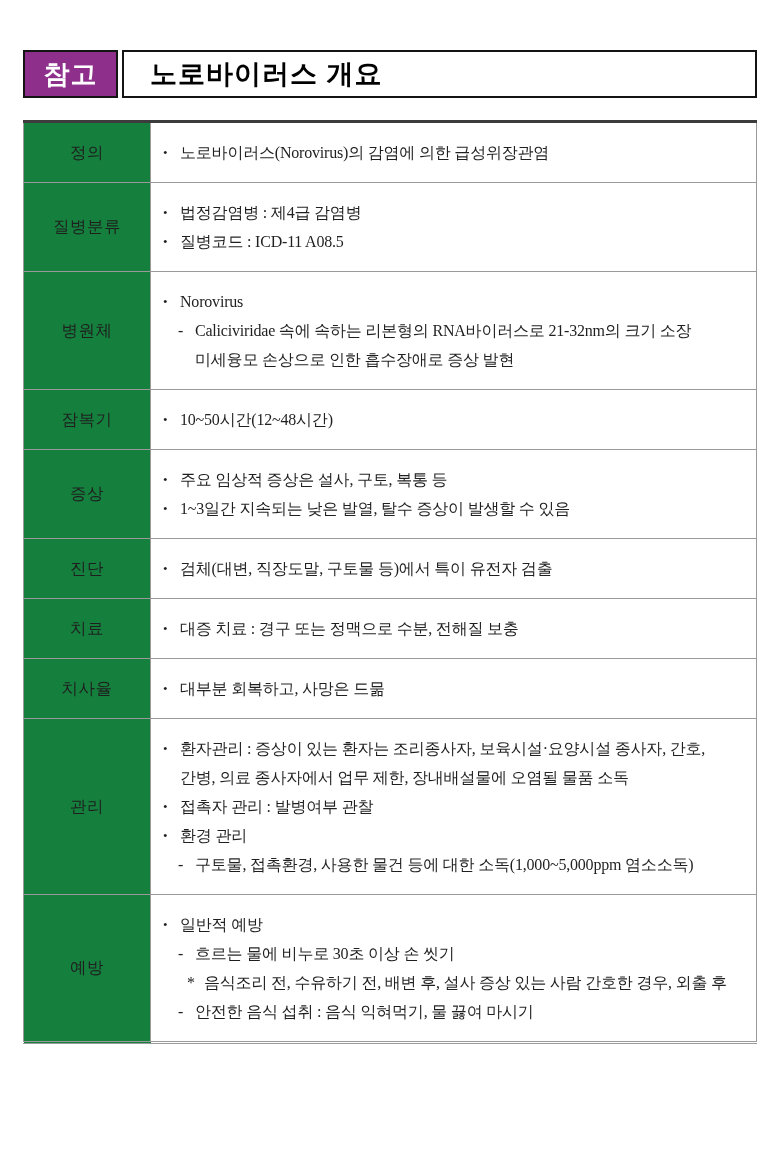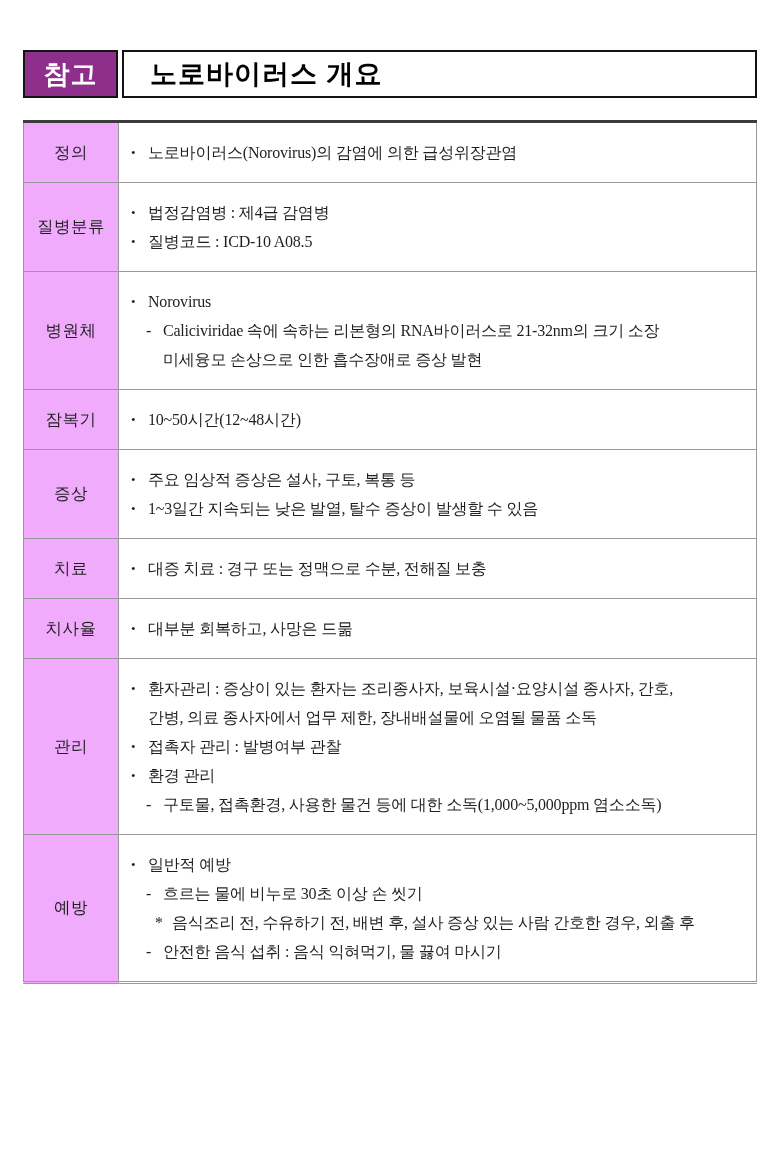--- a/index.html
+++ b/index.html
@@ -64,27 +64,27 @@
     width: 734px;
     border-collapse: collapse;
     table-layout: fixed;
     border-top: 3px solid #3c3c3c;
     border-bottom: 3px double #9a9a9a;
     border-left: 1px solid #9a9a9a;
     border-right: 1px solid #9a9a9a;
   }
   table.info th {
     width: 90px;
-    background: #f0abfc;
+    background: #15803d;
     border: 1px solid #9a9a9a;
     font-weight: normal;
     font-size: 16.5px;
     text-align: center;
     vertical-align: middle;
-    padding: 4px 2px;
+    padding: 4px 18px;
     letter-spacing: 0.5px;
   }
   table.info td {
     border: 1px solid #9a9a9a;
     vertical-align: middle;
     padding: 15px 8px 15px 12px;
     font-size: 16px;
     overflow: hidden;
   }
   .line {
@@ -130,21 +130,21 @@
         </tr>
         <tr>
           <th>질병분류</th>
           <td>
             <div class="line lv0">
               <span class="mk bullet">•</span>
               <span class="tx">법정감염병 : 제4급 감염병</span>
             </div>
             <div class="line lv0">
               <span class="mk bullet">•</span>
-              <span class="tx">질병코드 : ICD-10 A08.5</span>
+              <span class="tx">질병코드 : ICD-11 A08.5</span>
             </div>
           </td>
         </tr>
         <tr>
           <th>병원체</th>
           <td>
             <div class="line lv0">
               <span class="mk bullet">•</span>
               <span class="tx">Norovirus</span>
             </div>
@@ -170,20 +170,29 @@
         <tr>
           <th>증상</th>
           <td>
             <div class="line lv0">
               <span class="mk bullet">•</span>
               <span class="tx">주요 임상적 증상은 설사, 구토, 복통 등</span>
             </div>
             <div class="line lv0">
               <span class="mk bullet">•</span>
               <span class="tx">1~3일간 지속되는 낮은 발열, 탈수 증상이 발생할 수 있음</span>
+            </div>
+          </td>
+        </tr>
+        <tr>
+          <th>진단</th>
+          <td>
+            <div class="line lv0">
+              <span class="mk bullet">•</span>
+              <span class="tx">검체(대변, 직장도말, 구토물 등)에서 특이 유전자 검출</span>
             </div>
           </td>
         </tr>
         <tr>
           <th>치료</th>
           <td>
             <div class="line lv0">
               <span class="mk bullet">•</span>
               <span class="tx">대증 치료 : 경구 또는 정맥으로 수분, 전해질 보충</span>
             </div>

